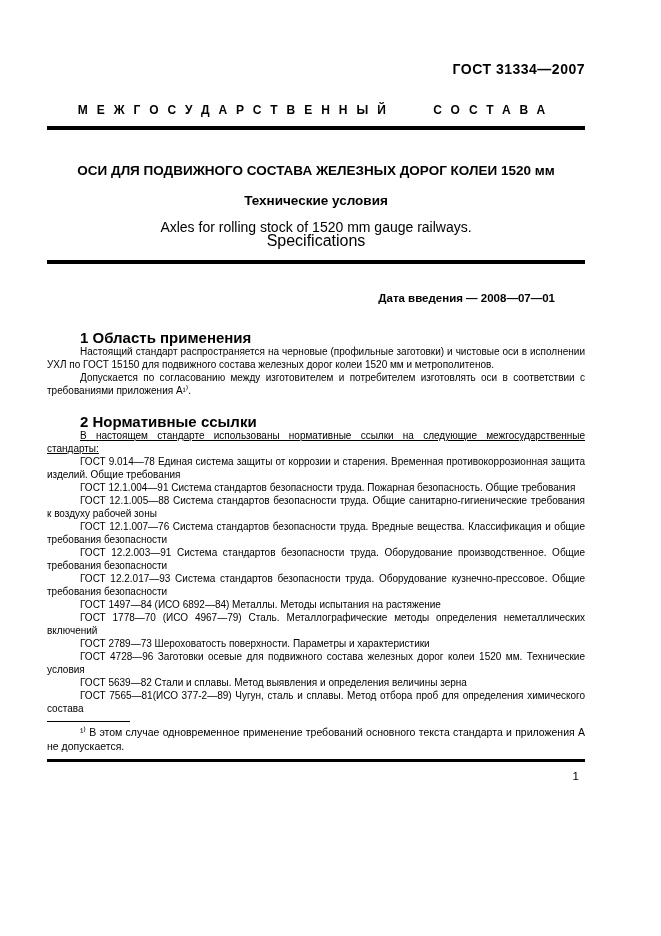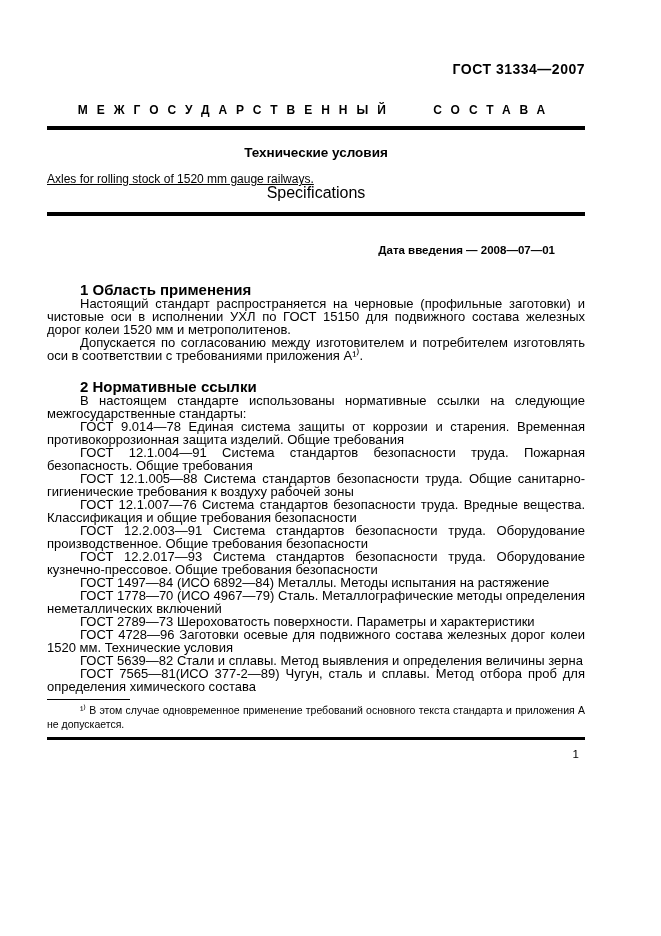--- a/index.html
+++ b/index.html
@@ -49,24 +49,23 @@
   }
   .subtitle-ru {
     margin-top: 15px;
     font-size: 13.5px;
     line-height: 15px;
     font-weight: bold;
     text-align: center;
   }
   .title-en {
     margin-top: 13px;
-    font-size: 12px;
+    font-size: 14px;
     line-height: 13px;
-    text-align: left;
-    text-decoration: underline;
+    text-align: center;
   }
   .subtitle-en {
     font-size: 16px;
     line-height: 13px;
     text-align: center;
   }
   .rule-2 { margin-top: 13px; }
   .date-line {
     margin-top: 28px;
     font-size: 11.5px;
@@ -78,27 +77,27 @@
   .section-heading {
     font-size: 15px;
     line-height: 15px;
     font-weight: bold;
     padding-left: 33px;
   }
   .h-scope { margin-top: 25px; }
   .h-refs  { margin-top: 17px; }
   p.body-p {
     margin: 0;
-    font-size: 13px;
+    font-size: 10px;
     line-height: 13px;
     text-align: justify;
     text-indent: 33px;
   }
   .first-p { margin-top: 17px; }
-  .intro-p { margin-top: 12px; }
+  .intro-p { margin-top: 12px; text-decoration: underline; }
   .footnote-sep {
     margin-top: 6px;
     width: 83px;
     height: 1px;
     background: #000000;
   }
   p.footnote-p {
     margin: 3px 0 0 0;
     font-size: 10.5px;
     line-height: 14px;
@@ -128,20 +127,21 @@
 <body>
 
 <div class="page">
 
   <div class="doc-number">ГОСТ 31334—2007</div>
 
   <div class="standard-type">МЕЖГОСУДАРСТВЕННЫЙ СОСТАВА</div>
 
   <div class="rule-thick rule-1"></div>
 
+  <div class="title-ru">ОСИ ДЛЯ ПОДВИЖНОГО СОСТАВА ЖЕЛЕЗНЫХ ДОРОГ КОЛЕИ 1520 мм</div>
   <div class="subtitle-ru">Технические условия</div>
   <div class="title-en">Axles for rolling stock of 1520 mm gauge railways.</div>
   <div class="subtitle-en">Specifications</div>
 
   <div class="rule-thick rule-2"></div>
 
   <div class="date-line">Дата введения — 2008—07—01</div>
 
   <div class="section-heading h-scope">1 Область применения</div>
 

